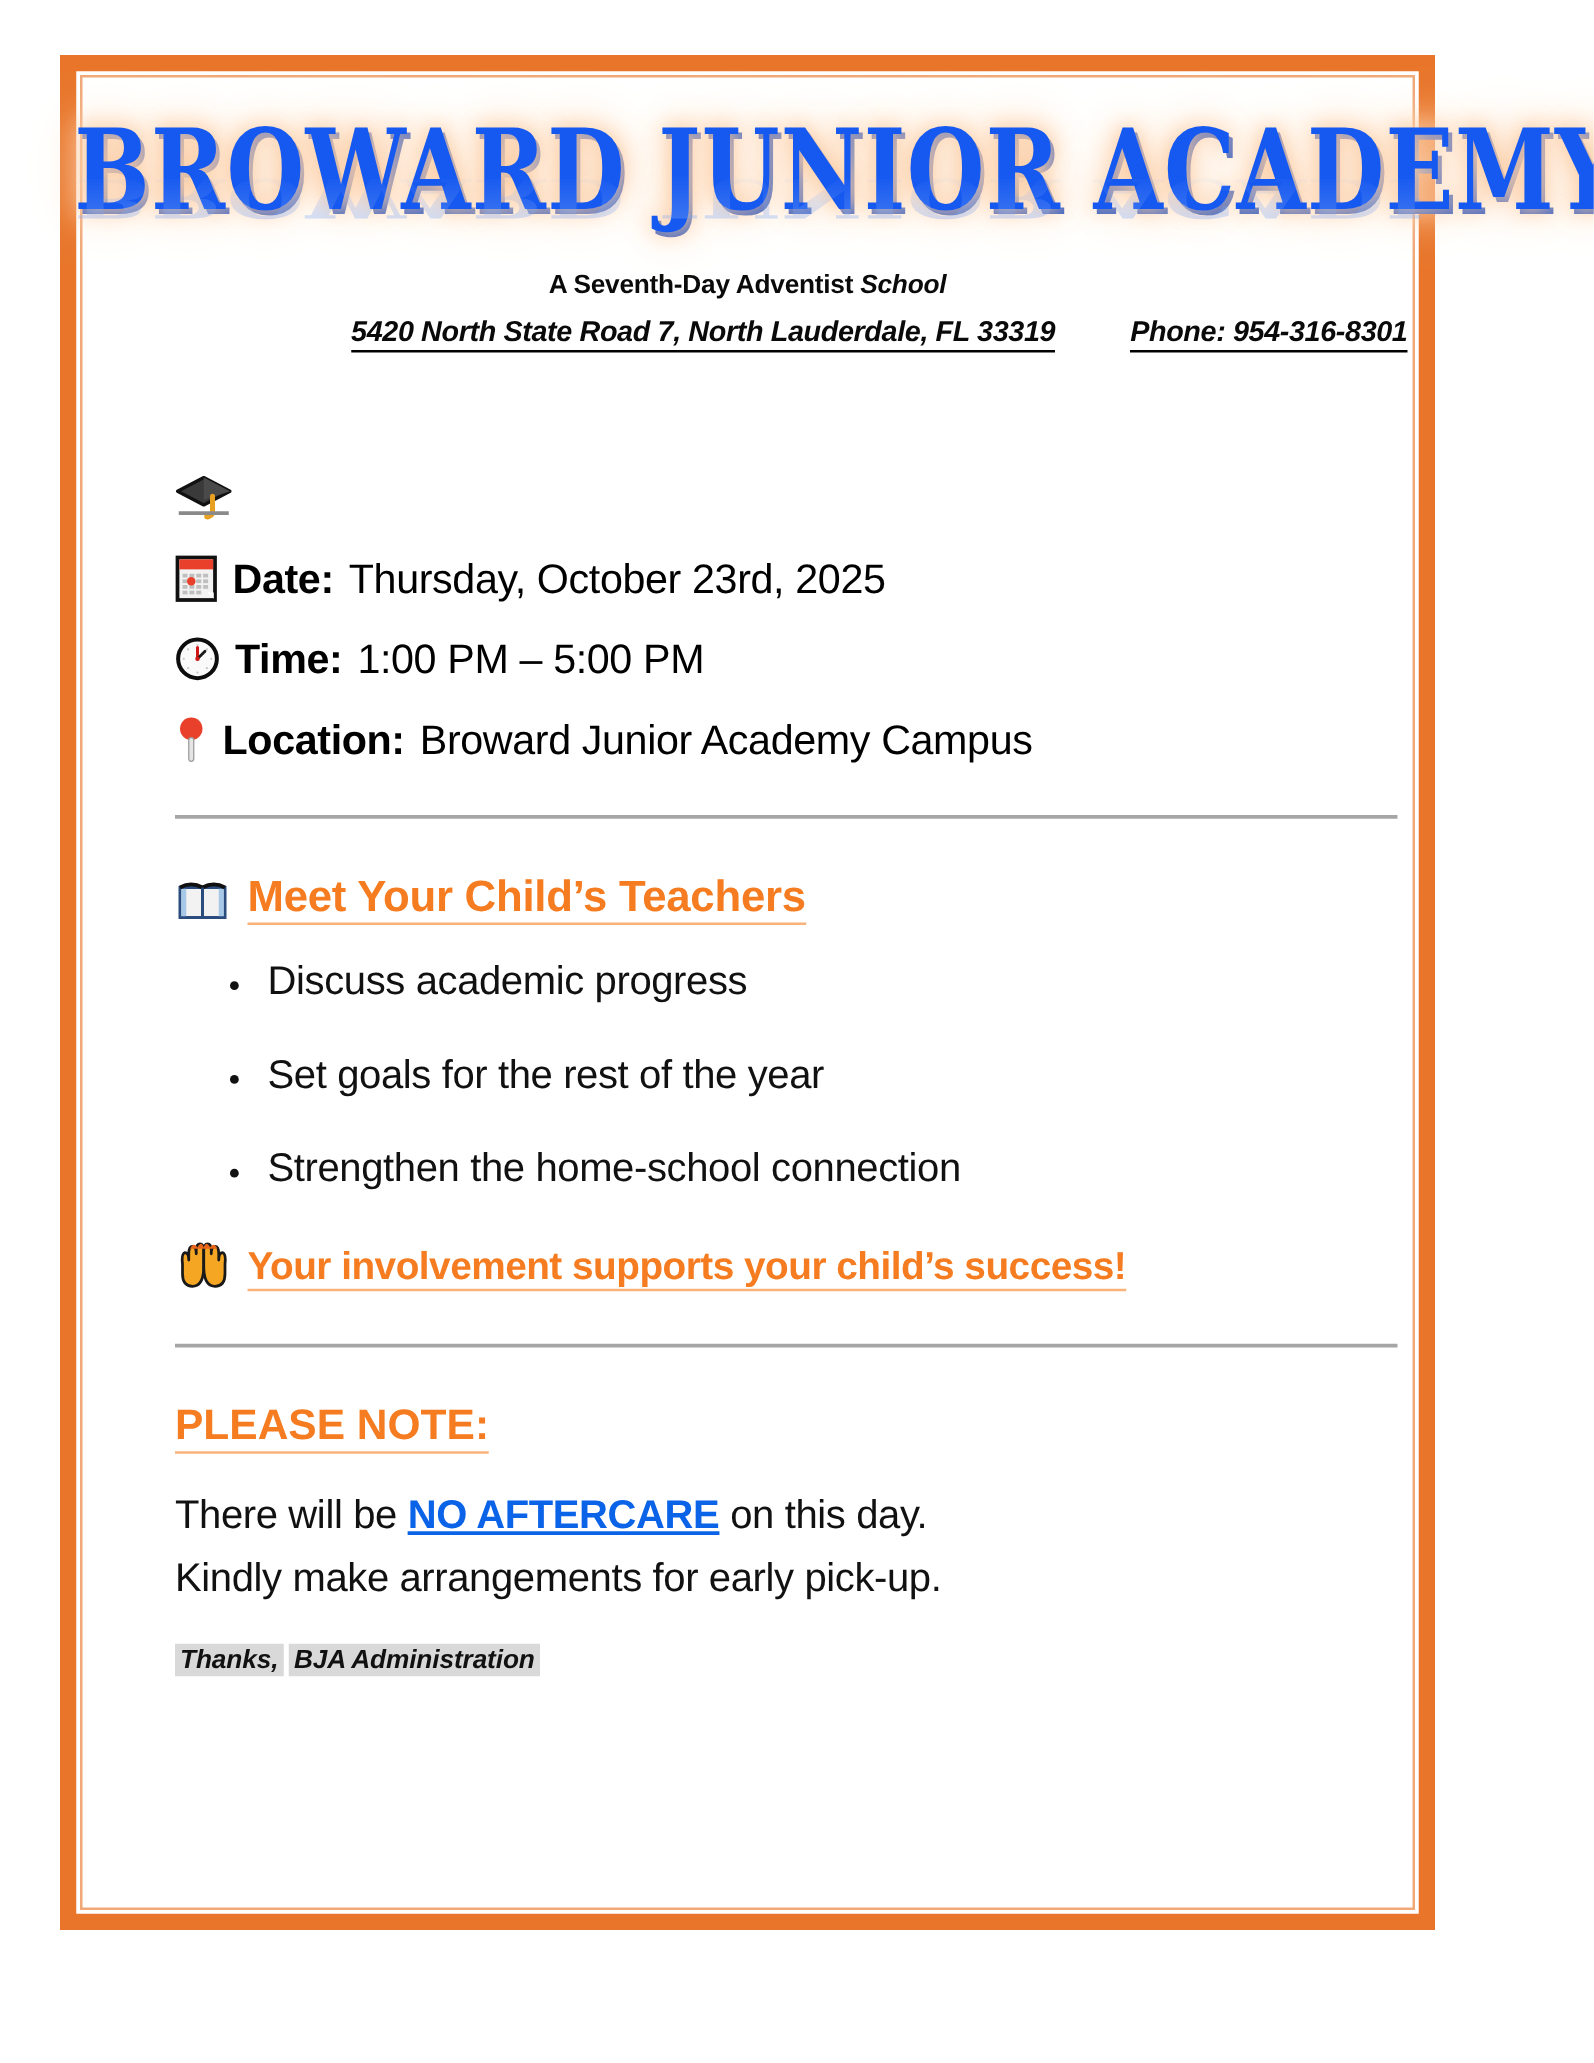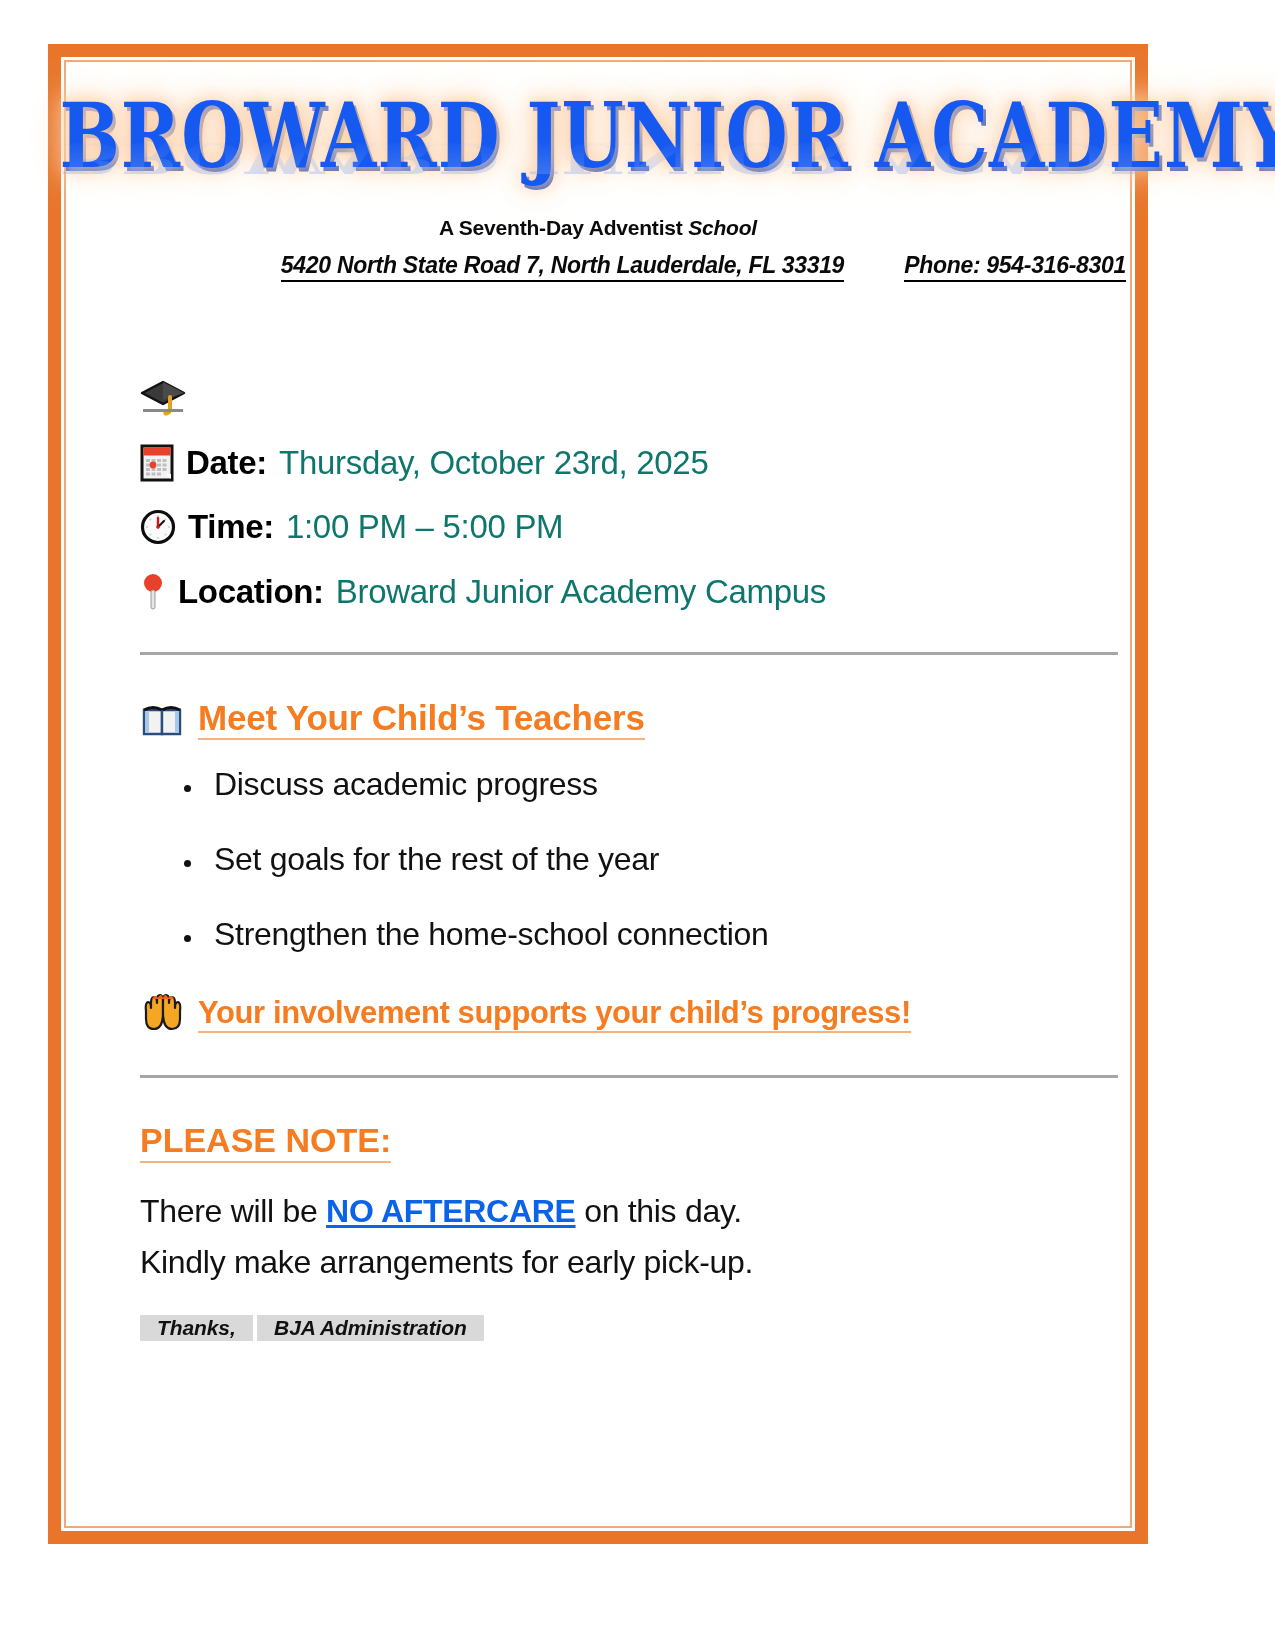--- a/index.html
+++ b/index.html
@@ -154,21 +154,21 @@
     color: #111;
     margin: 26px 0;
     letter-spacing: -0.3px;
   }
   .detail-row .lbl {
     font-weight: bold;
     color: #000;
   }
   .detail-row .val {
     font-weight: normal;
-    color: #0f766e;
+    color: #000000;
   }
 
   hr.rule {
     border: none;
     border-top: 3px solid #A6A6A6;
     margin: 40px 0 42px 0;
     width: 100%;
   }
 
   ul.bullets {
@@ -236,21 +236,21 @@
   .signoff {
     margin-top: 34px;
   }
   .signoff div {
     font-size: 21px;
     font-weight: bold;
     font-style: italic;
     color: #111;
     background: #D9D9D9;
     display: inline-block;
-    padding: 1px 17px;
+    padding: 1px 4px;
     margin-bottom: 4px;
     letter-spacing: -0.1px;
   }
 
   
   .icon {
     display: inline-block;
     flex: none;
     position: relative;
   }
@@ -397,21 +397,21 @@
       <div class="involvement">
         <span class="icon icon-hands">
           <svg viewBox="0 0 46 44" width="46" height="44">
             <g stroke="#1A1A1A" stroke-width="2.2" stroke-linejoin="round">
               <path d="M6 20 Q5 12 8 11 Q11 11 11 17 L11 12 Q11 6 14 6 Q17 6 17 12 L17 9 Q17 4 20 4 Q23 4 23 10 L23 22 Q23 38 14 38 Q6 38 6 28 Z" fill="#F5A623"></path>
               <path d="M40 20 Q41 12 38 11 Q35 11 35 17 L35 12 Q35 6 32 6 Q29 6 29 12 L29 9 Q29 4 26 4 Q23 4 23 10 L23 22 Q23 38 32 38 Q40 38 40 28 Z" fill="#F5A623"></path>
             </g>
             <path d="M12 8 Q15 2 18 7 Q21 1 23 7 Q25 1 28 7 Q31 2 34 8 Z" fill="#E8651A"></path>
           </svg>
         </span>
-        <span class="itext">Your involvement supports your child’s progress!</span>
+        <span class="itext">Your involvement supports your child’s success!</span>
       </div>
 
       <hr class="rule">
 
       <div>
         <div class="note-heading">PLEASE NOTE:</div>
         <div class="note-line">
           <span>There will be </span><span class="emph">NO AFTERCARE</span><span> on this day.</span>
         </div>
         <div class="note-line">Kindly make arrangements for early pick-up.</div>

